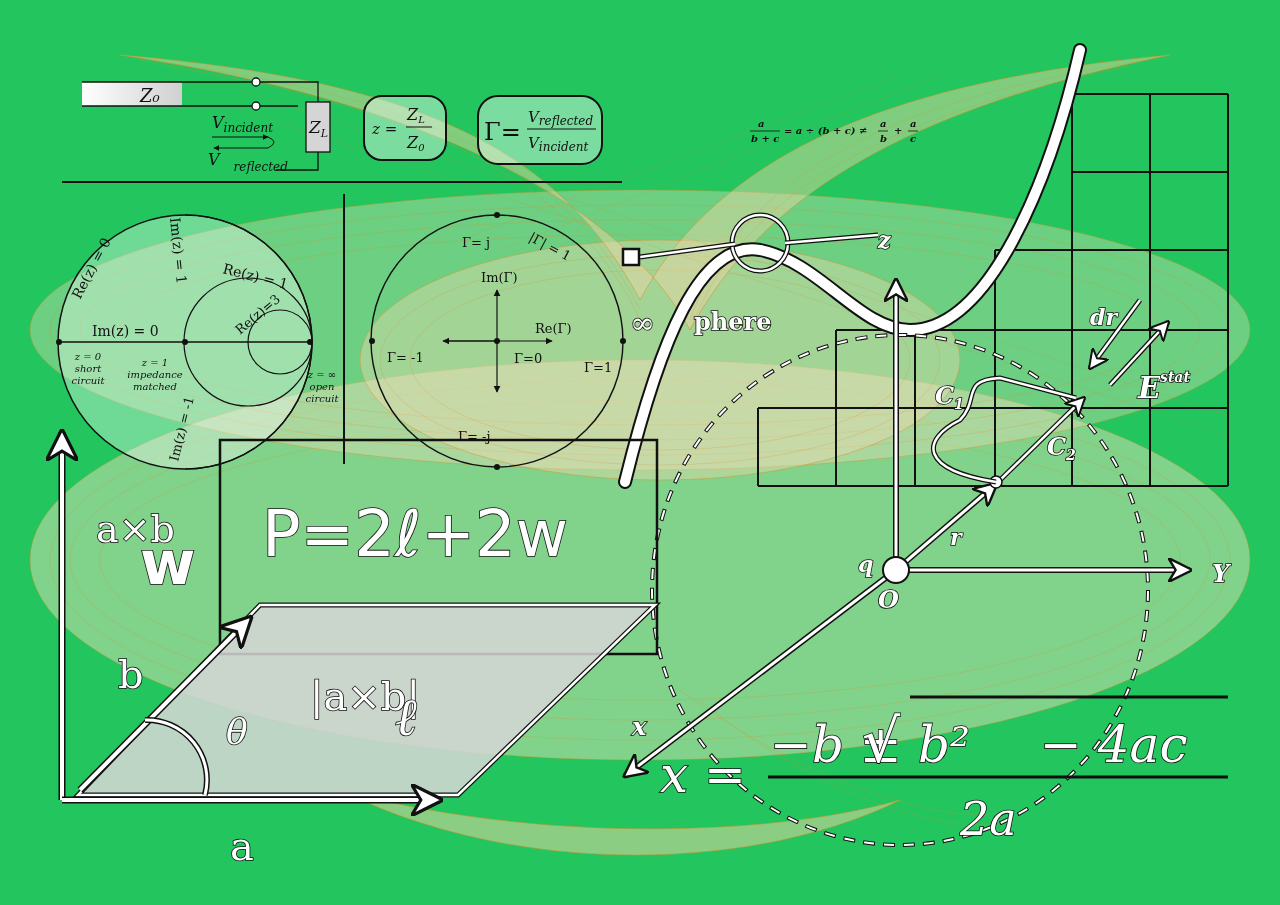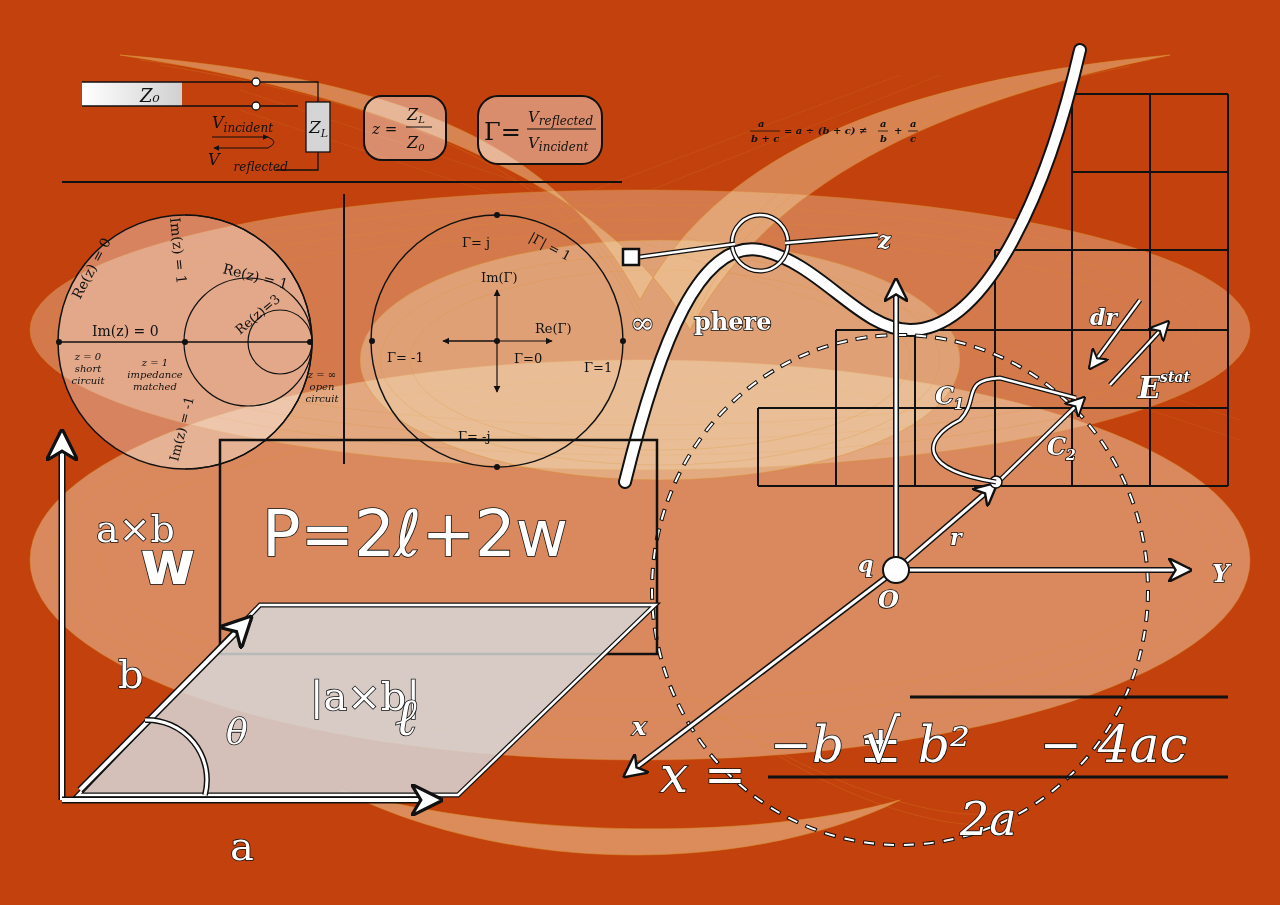--- a/index.html
+++ b/index.html
@@ -1,16 +1,16 @@
 <!DOCTYPE html>
 <html><head>
 <meta charset="utf-8">
 <style>
   html,body{margin:0;padding:0;background:#ffffff;}
-  #stage{position:relative;width:1280px;height:905px;overflow:hidden;background:#c2410c;font-family:"DejaVu Serif",serif;}
+  #stage{position:relative;width:1280px;height:905px;overflow:hidden;background:#22c55e;font-family:"DejaVu Serif",serif;}
   svg{position:absolute;left:0;top:0;}
   .serif{font-family:"DejaVu Serif","Liberation Serif",serif;}
   .sans{font-family:"DejaVu Sans","Liberation Sans",sans-serif;}
   .ital{font-style:italic;}
   .outline{fill:#ffffff;stroke:#111111;stroke-width:1.6;paint-order:stroke;}
 </style>
 </head>
 <body>
 
 <div id="stage">

